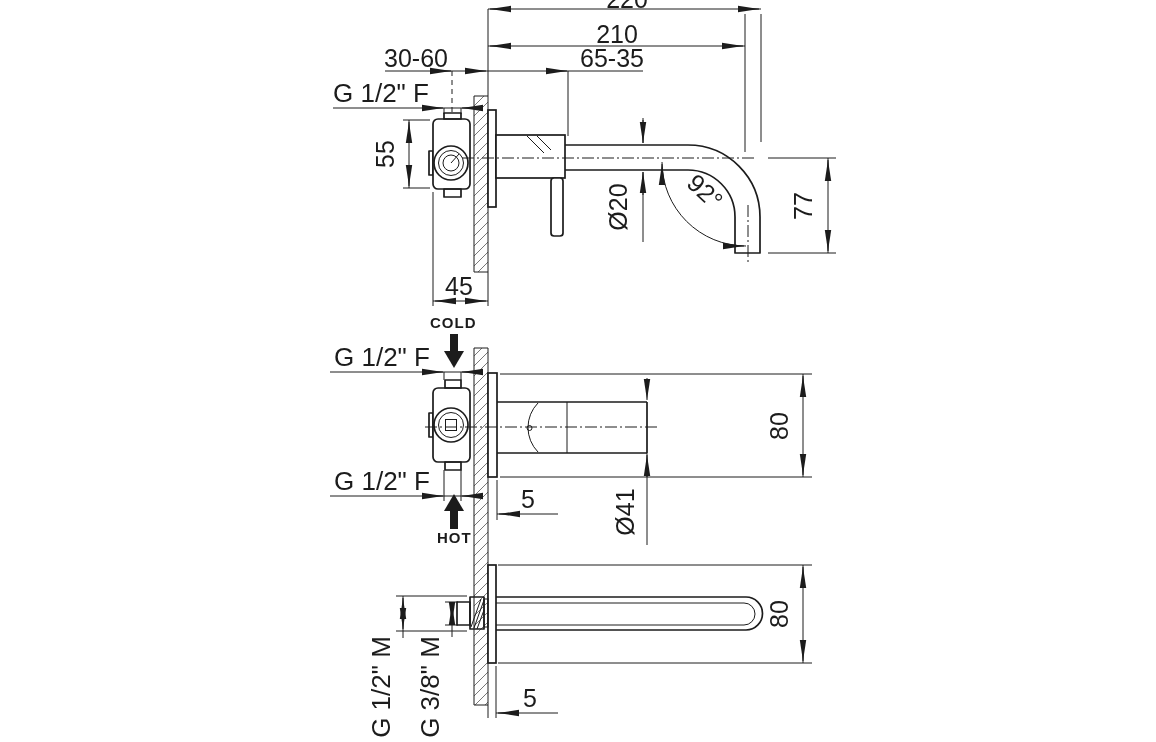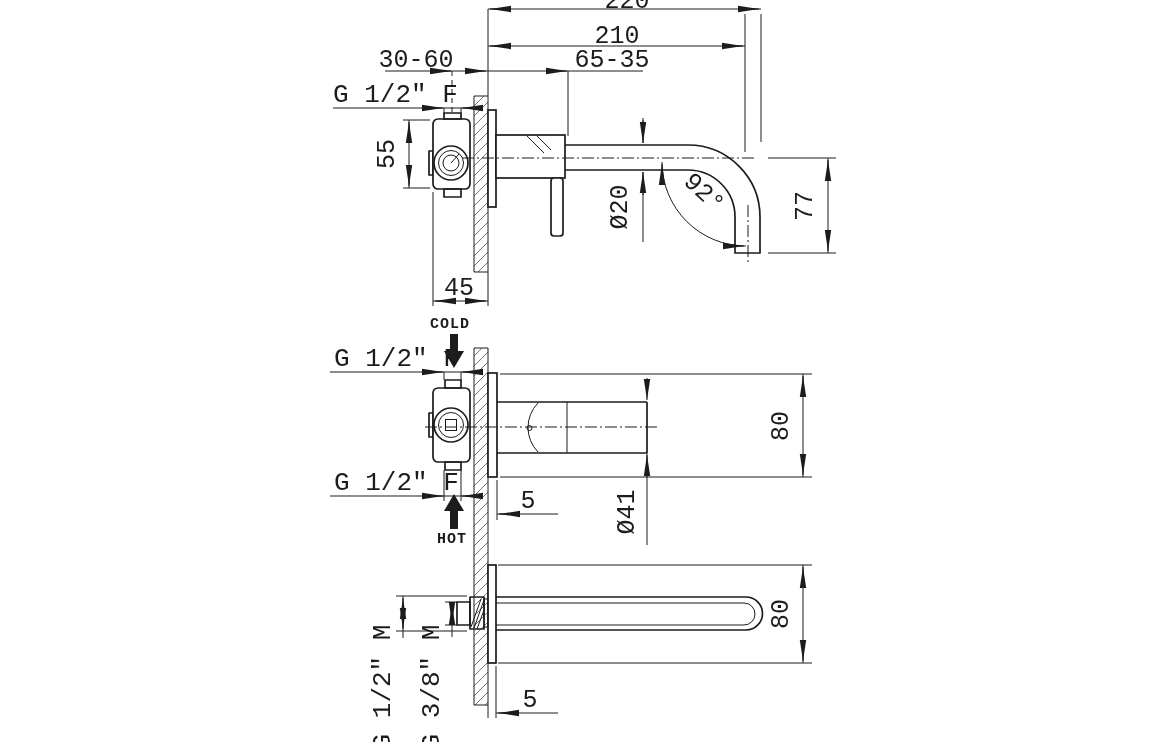--- a/index.html
+++ b/index.html
@@ -1,17 +1,17 @@
 <!DOCTYPE html>
 <html><head>
 <meta charset="utf-8">
 <style>
   html,body{margin:0;padding:0;background:#ffffff;}
   .stage{position:relative;width:1156px;height:742px;background:#fff;overflow:hidden;
-         font-family:Liberation Mono, monospace;}
+         font-family:Liberation Sans, sans-serif;}
   svg{display:block}
   .outline{fill:none;stroke:#1c1c1c;stroke-width:1.7px;stroke-linejoin:round;}
   .outline-fill{fill:#ffffff;stroke:#1c1c1c;stroke-width:1.7px;}
   .thin{fill:none;stroke:#1c1c1c;stroke-width:1px;}
   .cl{fill:none;stroke:#1c1c1c;stroke-width:1px;stroke-dasharray:12 3 2 3;}
   .dash{fill:none;stroke:#1c1c1c;stroke-width:1px;stroke-dasharray:5 4;}
   .hatchline{stroke:#6b6b6b;stroke-width:0.9px;}
   text{fill:#1c1c1c;}
   .dim{font-size:25px;}
   .thread{font-size:26px;}

